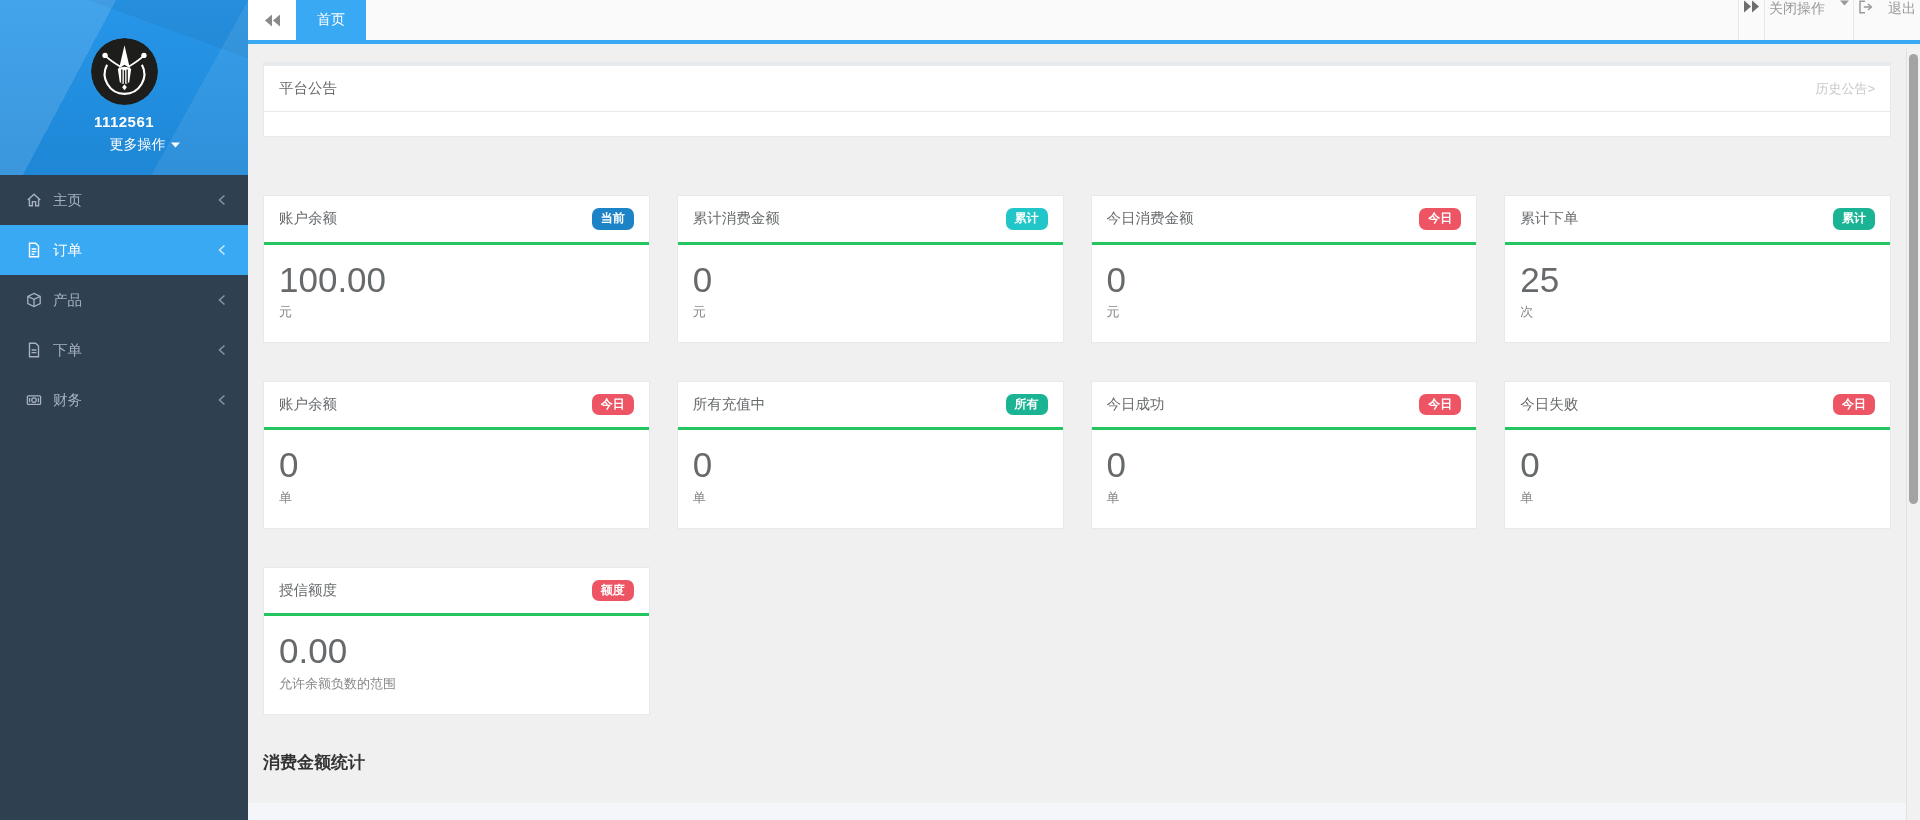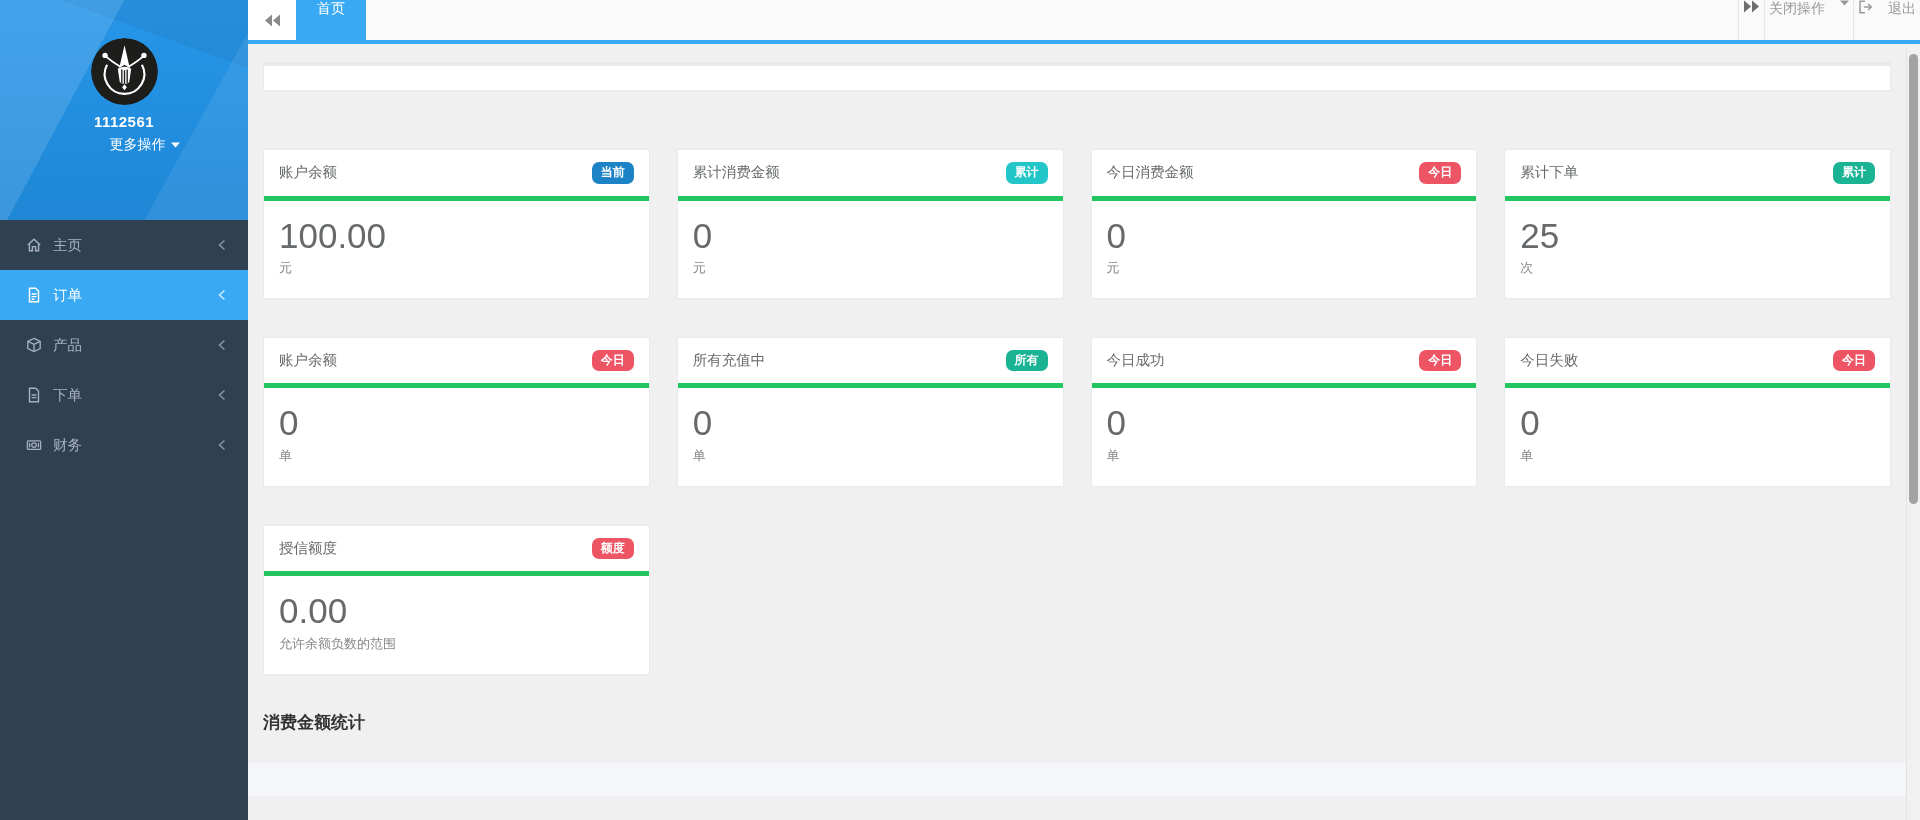--- a/index.html
+++ b/index.html
@@ -3,42 +3,42 @@
 <meta charset="utf-8">
 <style>
   * { margin:0; padding:0; box-sizing:border-box; }
   html,body { width:1920px; height:820px; overflow:hidden; }
   body { font-family:"Liberation Sans","DejaVu Sans",sans-serif; background:#f0f0f1; color:#676a6c; }
   .app { display:flex; width:1920px; height:820px; }
 
   
   .sidebar { width:248px; flex-shrink:0; background:#2f4050; display:flex; flex-direction:column; }
   .sidebar-header {
-    height:220px; text-align:center; color:#fff; flex-shrink:0;
+    height:175px; text-align:center; color:#fff; flex-shrink:0;
     background-image:
       linear-gradient(118deg, rgba(255,255,255,.13) 0 34%, rgba(255,255,255,0) 34%),
       linear-gradient(299deg, rgba(255,255,255,.08) 0 28%, rgba(255,255,255,0) 28%),
       linear-gradient(200deg, rgba(0,0,0,.05) 0 22%, rgba(0,0,0,0) 22%),
       linear-gradient(#2796e9,#1e87d6);
   }
   .avatar { width:67px; height:67px; margin:38px auto 0; border-radius:50%; overflow:hidden; display:block; }
   .sb-username { font-size:15px; font-weight:bold; margin-top:8px; letter-spacing:.5px; }
   .sb-more { font-size:14px; margin-top:6px; cursor:pointer; display:inline-flex; align-items:center; gap:5px;margin-left:41px; }
   .menu { padding-top:0; }
   .menu-item { height:50px; display:flex; align-items:center; padding:0 22px 0 26px; color:#a7b1c2; font-size:14.5px; cursor:pointer; }
   .menu-item .mi-icon { width:16px; height:16px; margin-right:11px; display:inline-flex; }
   .menu-item .mi-chev { margin-left:auto; opacity:.75; display:inline-flex; }
   .menu-item.active { background:#3aa9f4; color:#fff; }
   .menu-item svg { stroke:currentColor; }
 
   
   .main { position:relative; flex:1; height:820px; }
   .topbar { height:44px; border-bottom:4px solid #39a9f4; background:#fafafa; display:flex; align-items:stretch; }
   .tab-collapse { width:48px; background:#fff; display:flex; align-items:center; justify-content:center; cursor:pointer; }
-  .tab { padding:0 21px; display:flex; font-size:14px; cursor:pointer; color:#555; }
+  .tab { padding:0 21px; display:flex; align-items:center; font-size:14px; cursor:pointer; color:#555; }
   .tab.active { background:#3aa9f4; color:#fff; }
   .topbar-spacer { flex:1; }
   .tb-item { display:flex; align-items:flex-start; gap:15px; padding:0 4px; font-size:14px; color:#999; border-left:1px solid #e7e7e7; cursor:pointer; }
   .tb-item.fwd { color:#666; }
 
   .content { position:absolute; top:48px; left:0; right:14px; bottom:0; background:#f0f0f1; padding:14px 15px 0; overflow:hidden; }
 
   
   .scrollbar { position:absolute; top:48px; right:0; bottom:0; width:14px; background:#f1f1f1; border-left:1px solid #e2e2e2; }
   .scroll-thumb { position:absolute; top:6px; left:2px; width:9px; height:450px; background:#a3a3a3; border-radius:5px; }
@@ -46,21 +46,21 @@
   
   .panel { background:#fff; border:1px solid #e7eaec; border-top:4px solid #e7eaec; margin-bottom:58px; }
   .panel-head { display:flex; justify-content:space-between; align-items:center; padding:13px 15px; border-bottom:1px solid #e7eaec; }
   .panel-title { font-size:14.5px; color:#676a6c; }
   .panel-link { font-size:13px; color:#c9c9c9; cursor:pointer; text-decoration:none; }
   .panel-body { height:24px; }
 
   
   .stats-grid { display:grid; grid-template-columns:repeat(4,1fr); column-gap:27px; row-gap:38px; }
   .stat-card { background:#fff; border:1px solid #e7eaec; }
-  .stat-head { display:flex; justify-content:space-between; align-items:center; padding:12px 15px; border-bottom:5px solid #22c55e; }
+  .stat-head { display:flex; justify-content:space-between; align-items:center; padding:12px 15px; border-bottom:3px solid #22c55e; }
   .stat-title { font-size:14.5px; color:#676a6c; }
   .badge { color:#fff; font-size:12px; font-weight:bold; padding:3px 9px; border-radius:7px; line-height:1.3; }
   .stat-body { padding:15px 15px 21px; }
   .stat-value { font-size:35px; color:#676a6c; line-height:1.15; }
   .stat-unit { font-size:13px; color:#888; margin-top:3px; }
 
   .chart-title { text-align:left; font-size:17px; font-weight:bold; color:#333; margin-top:36px; }
   .chart-area { height:33px; background:#f4f6fa; margin:29px -15px 0; }
 </style>
 </head>
@@ -203,20 +203,24 @@
           <path d="M10 4 L13.3 7 L10 10" fill="none" stroke="#999" stroke-width="1.5"></path>
           <path d="M13 7 H5.8" fill="none" stroke="#999" stroke-width="1.5"></path>
         </svg>
         <span>退出</span>
       </div>
     </div>
 
     <div class="content">
 
       <section class="panel">
+        <div class="panel-head">
+          <span class="panel-title">平台公告</span>
+          <a class="panel-link">历史公告&gt;</a>
+        </div>
         <div class="panel-body"></div>
       </section>
 
       <div class="stats-grid">
 
         <div class="stat-card">
           <div class="stat-head">
             <span class="stat-title">账户余额</span>
             <span class="badge" style="background-color: rgb(28, 132, 198);">当前</span>
           </div>

